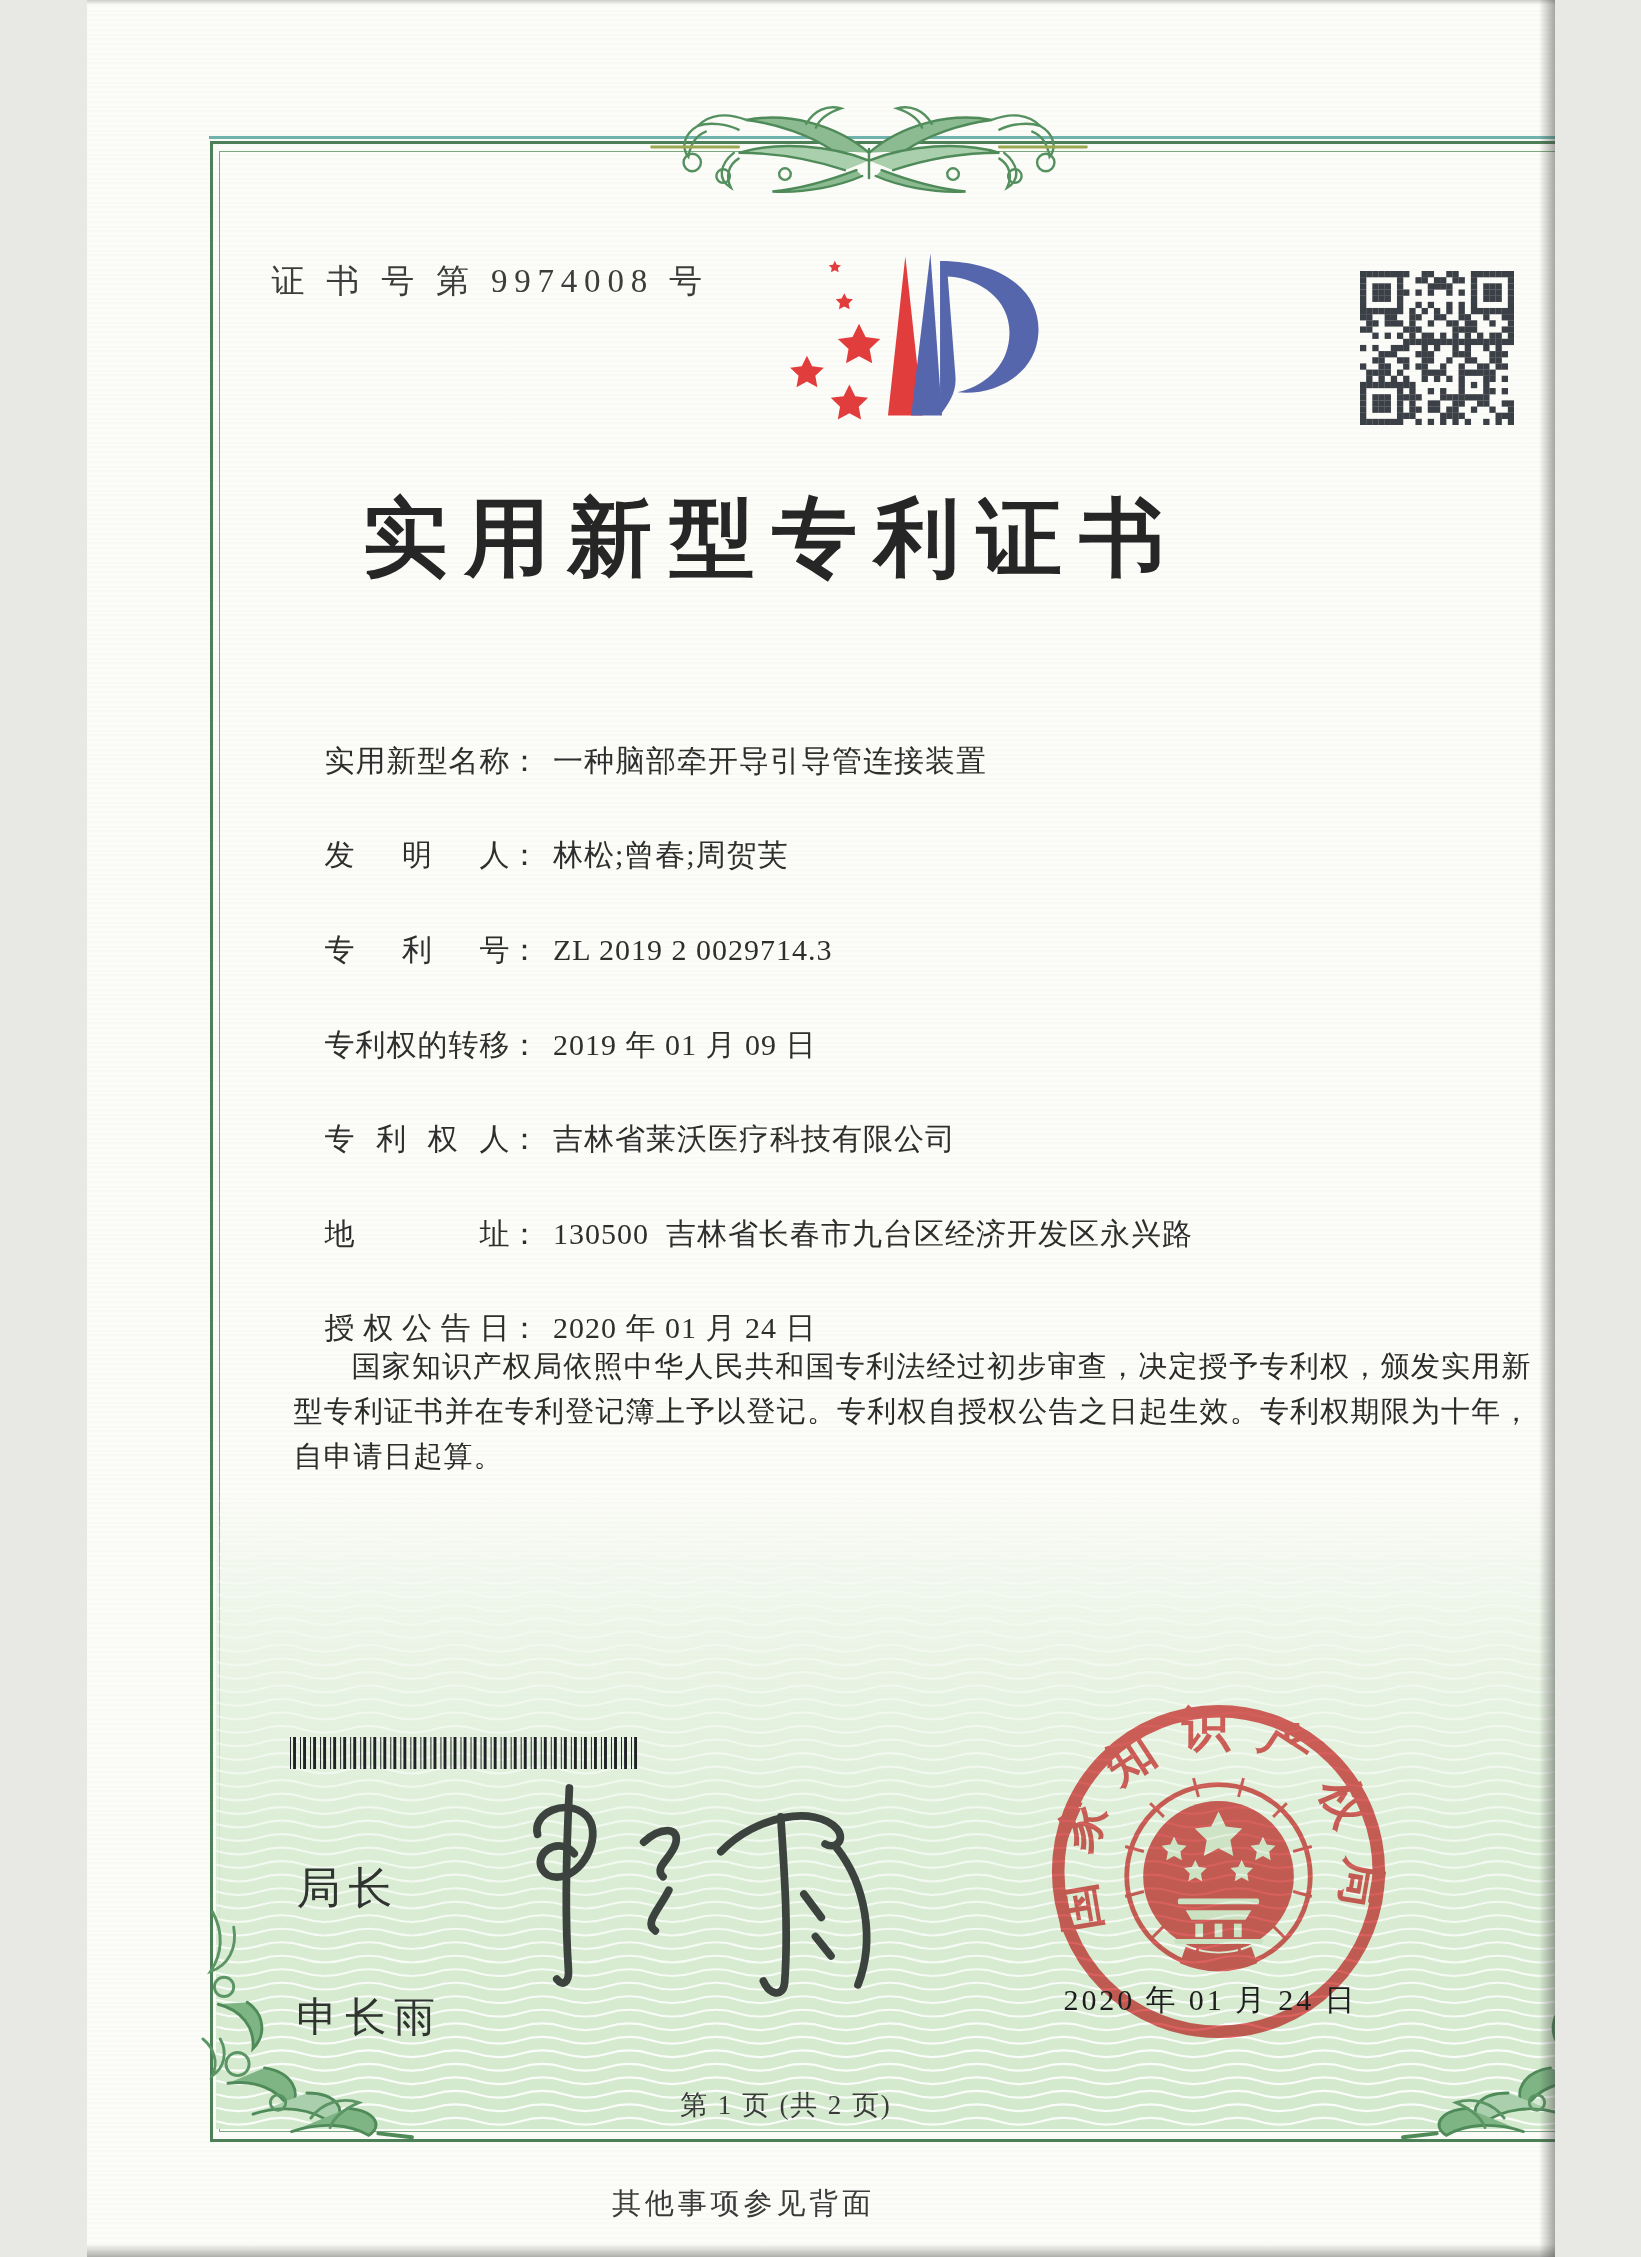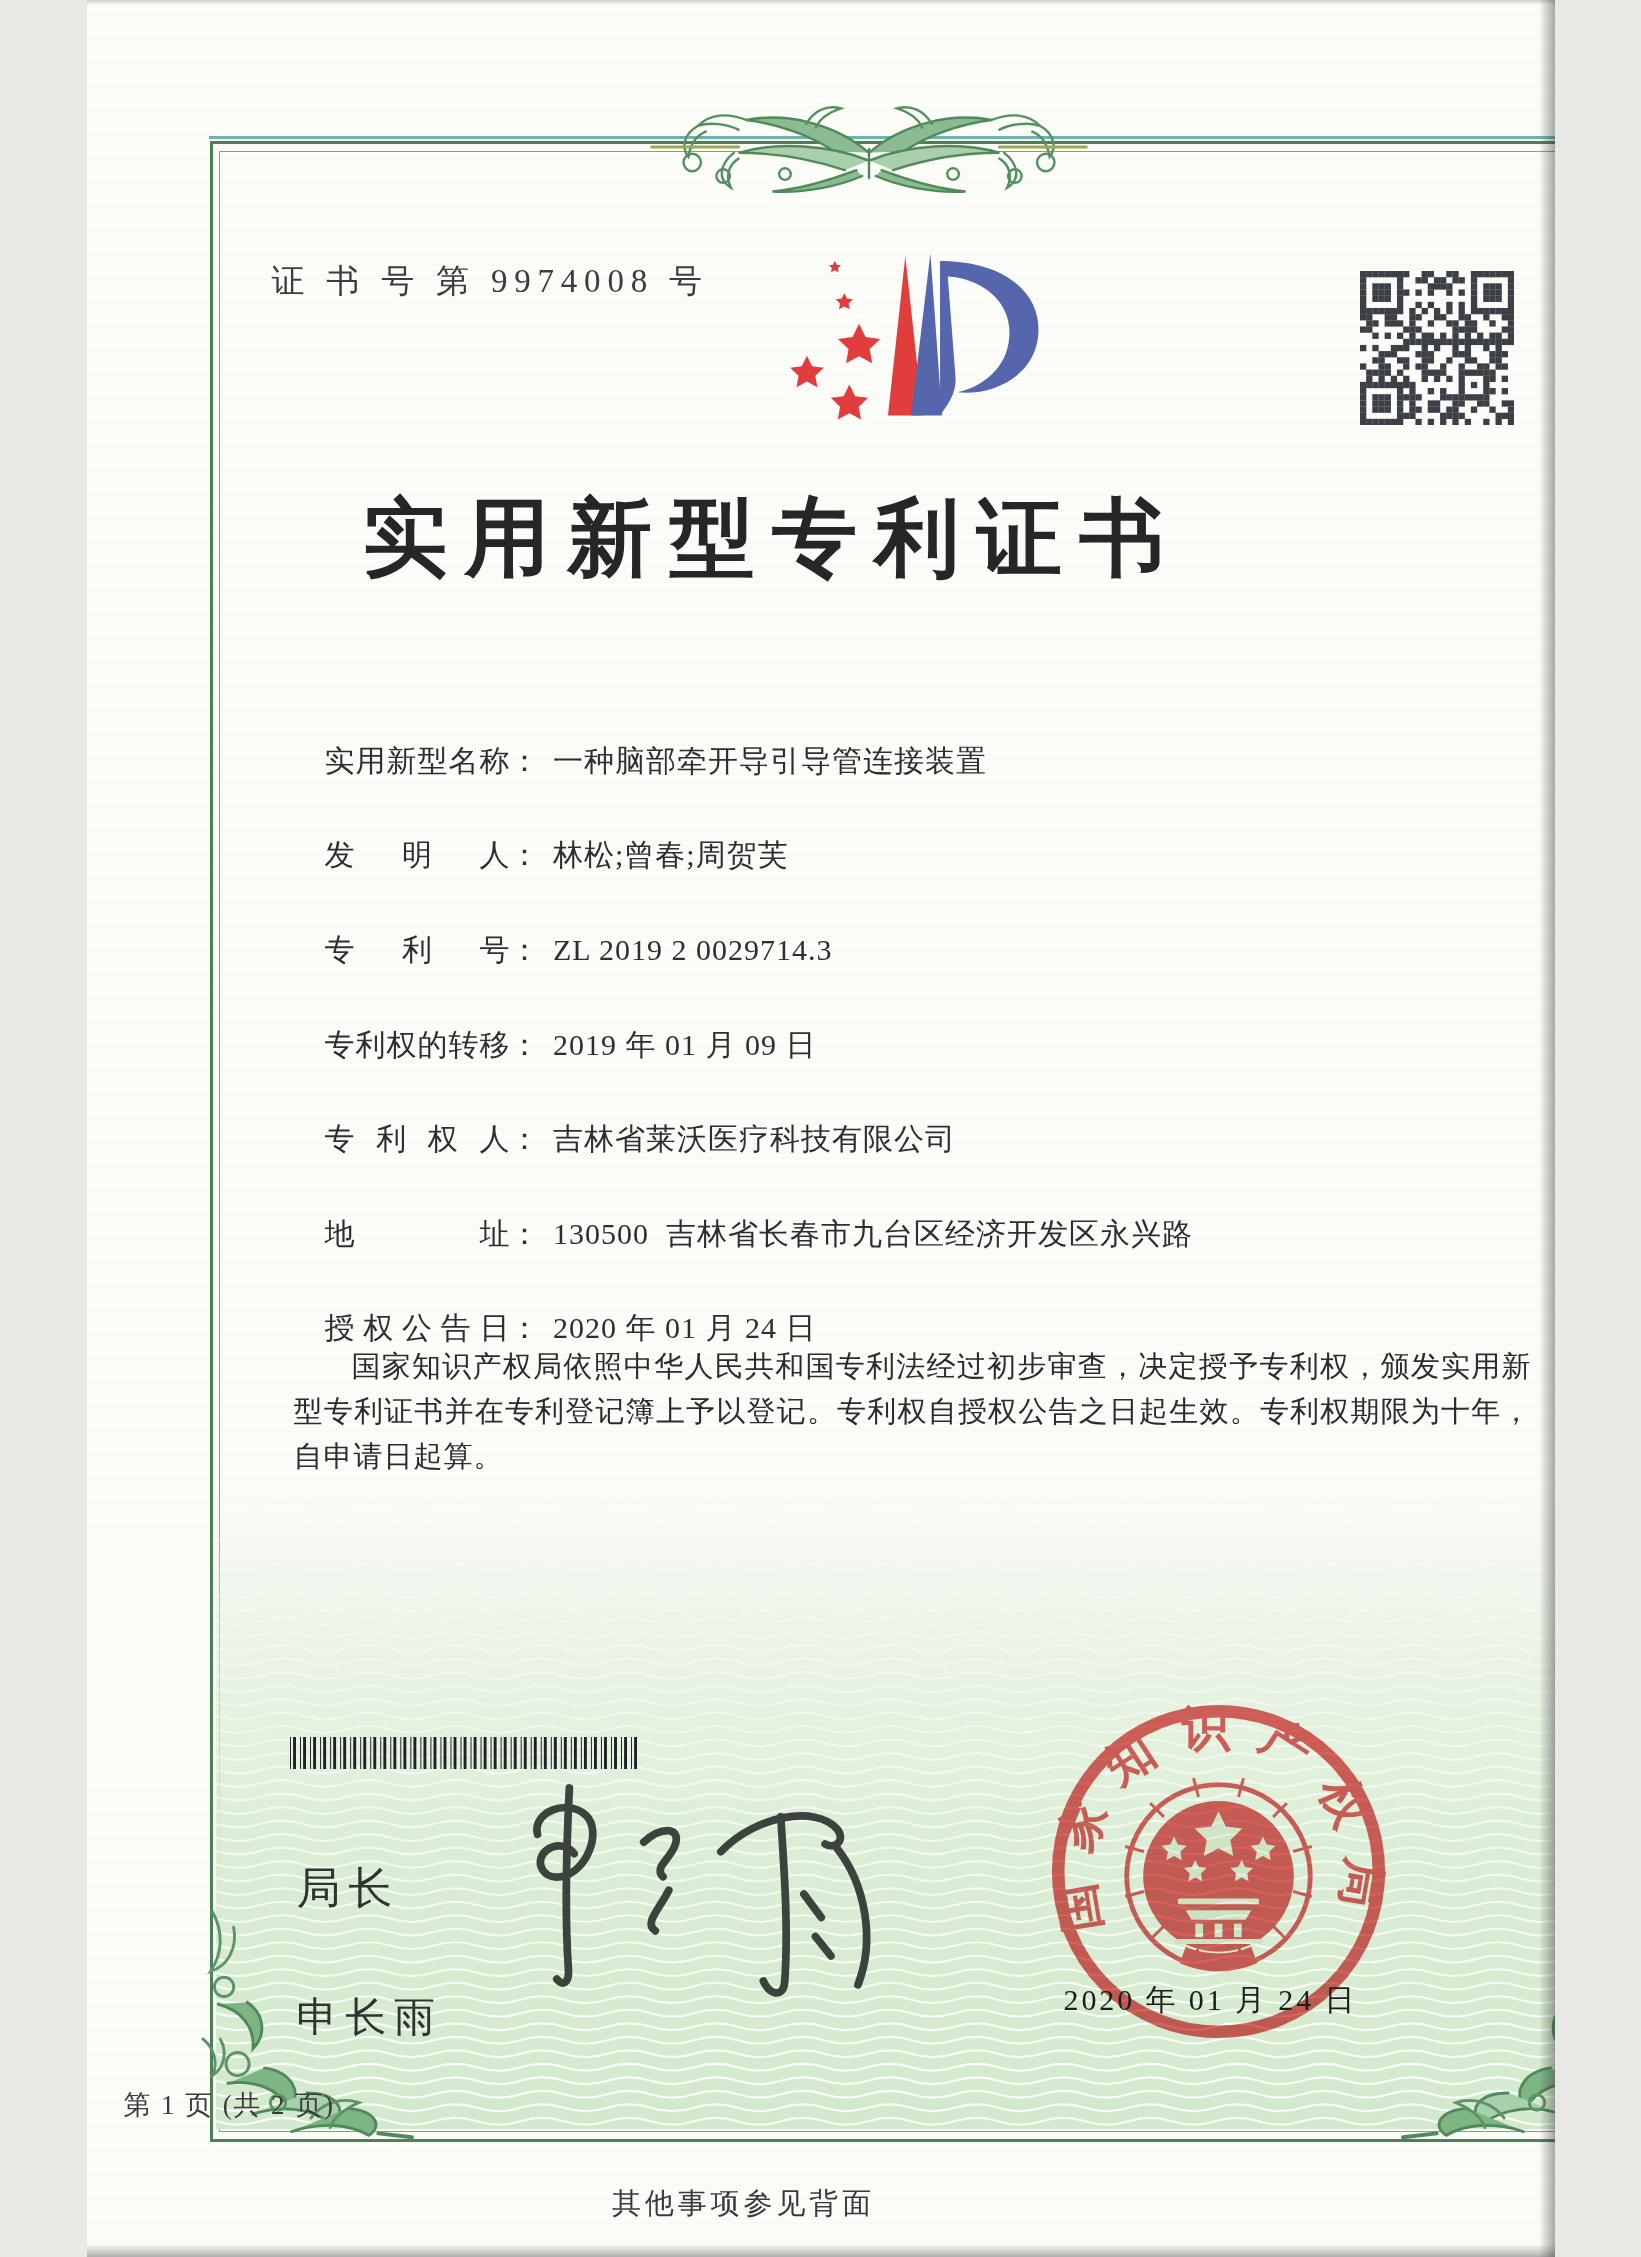--- a/index.html
+++ b/index.html
@@ -49,21 +49,21 @@
   .barcode{position:absolute;left:203px;top:1737px;width:353px;height:32px;}
 
   .officer-title{position:absolute;left:210px;top:1859px;font-size:44px;letter-spacing:7.7px;color:#2f3430;}
   .officer-name{position:absolute;left:210px;top:1990px;font-size:41px;letter-spacing:7.7px;color:#2f3430;}
 
   .signature{position:absolute;left:410px;top:1759px;width:415px;height:251px;}
 
   .seal{position:absolute;left:948px;top:1688px;width:367px;height:367px;mix-blend-mode:multiply;opacity:.92;}
   .seal-date{position:absolute;left:977px;top:1980px;font-size:30px;letter-spacing:2.9px;color:#1d1d1d;white-space:pre;}
 
-  .page-indicator{position:absolute;left:0;right:106px;top:2087px;font-size:27px;letter-spacing:1.9px;color:#3a3a3a;padding-left:37px;}
+  .page-indicator{position:absolute;left:0;right:106px;top:2087px;text-align:center;font-size:27px;letter-spacing:1.9px;color:#3a3a3a;padding-left:37px;}
   .back-note{position:absolute;left:0;right:154px;top:2184px;text-align:center;font-size:29px;letter-spacing:3.9px;color:#3a3a3a;}
 </style>
 </head>
 <body>
 
 <div class="page">
 
   <div class="frame">
     <div class="frame-teal"></div>
     <div class="frame-inner"></div>

